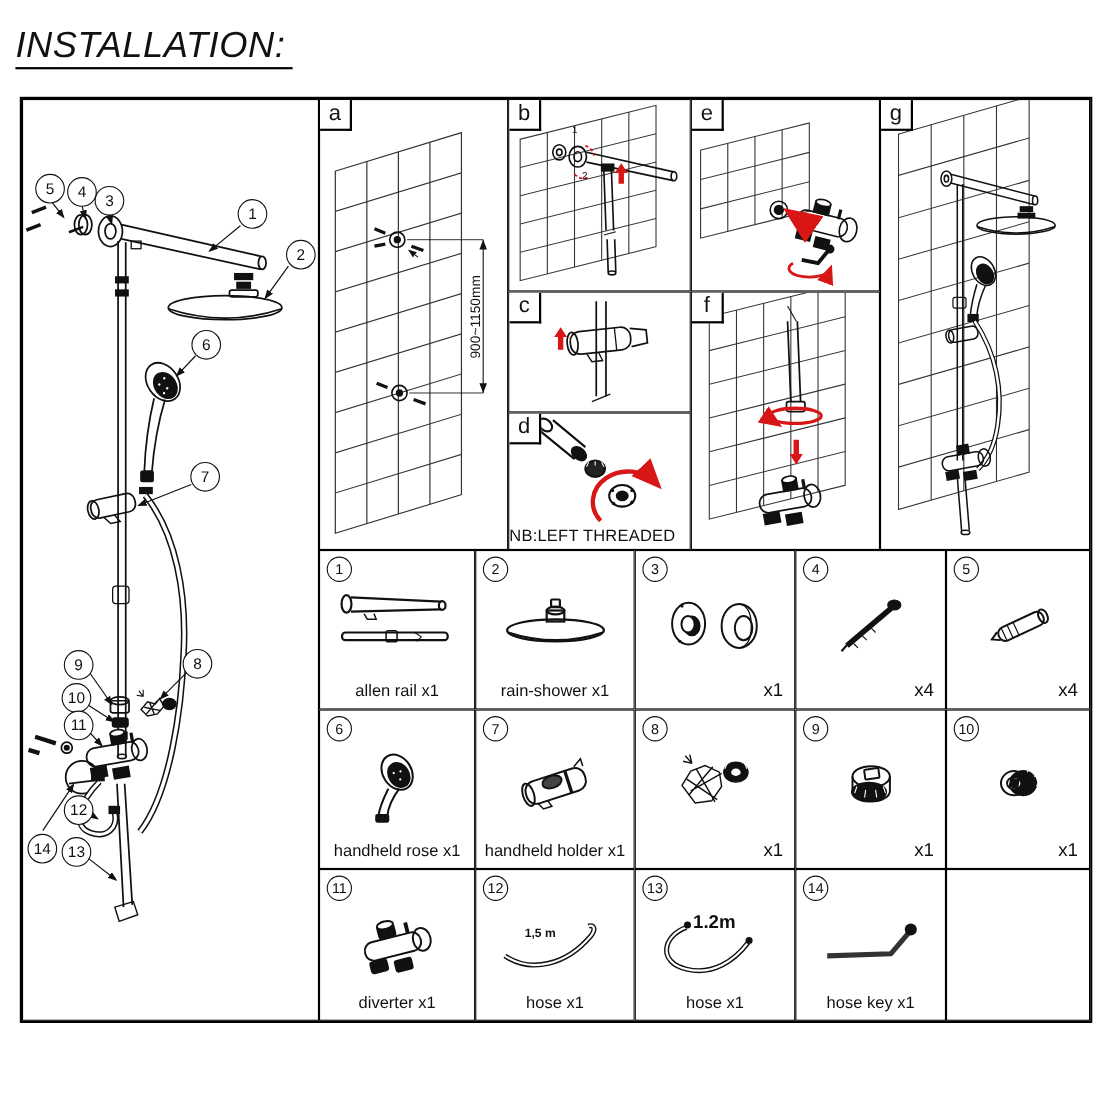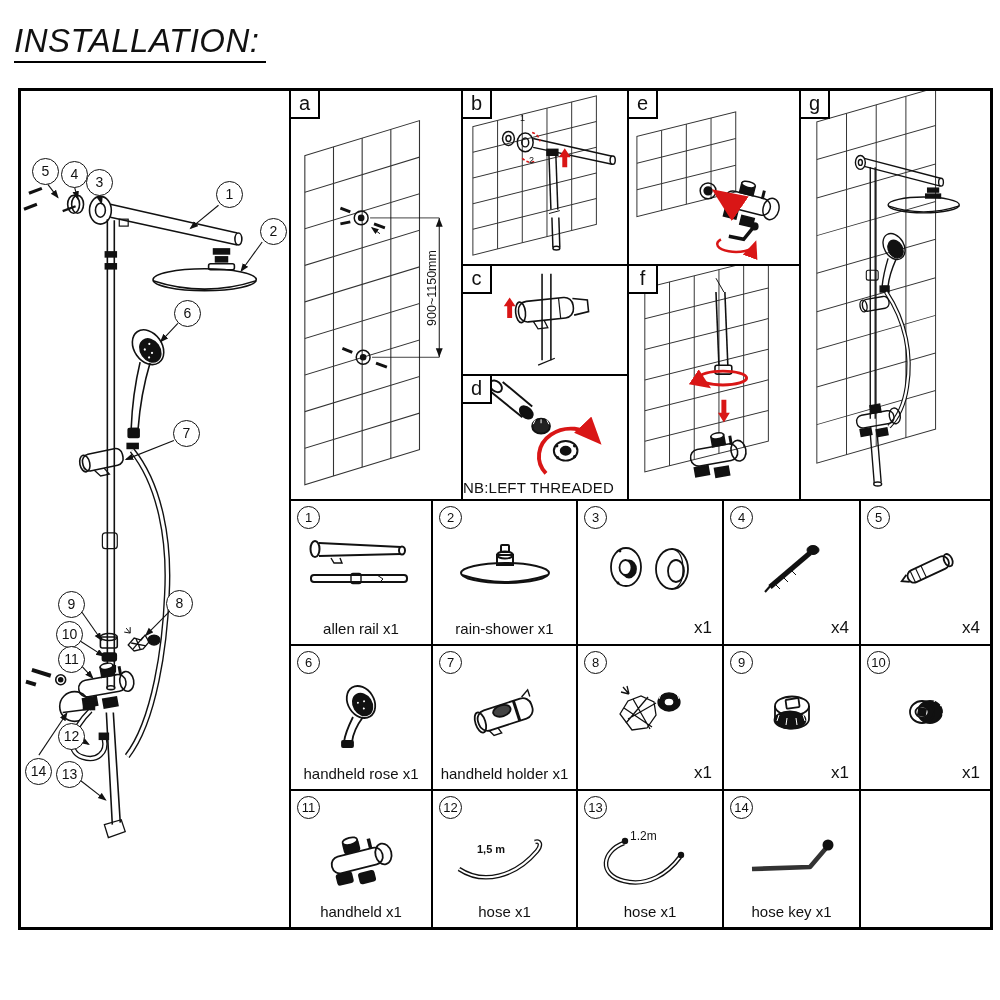--- a/index.html
+++ b/index.html
@@ -562,21 +562,21 @@
       <g transform="rotate(-14 60 42)" stroke="#111" fill="none" stroke-width="1.8">
         <rect x="30" y="34" width="52" height="17" rx="8"></rect>
         <ellipse cx="83" cy="42.5" rx="8" ry="10.5"></ellipse>
         <rect x="46" y="22" width="15" height="11" rx="2" fill="#111"></rect>
         <ellipse cx="53.5" cy="22" rx="7.5" ry="3.5" fill="#fff"></ellipse>
         <line x1="72" y1="24" x2="72" y2="34" stroke-width="3.5"></line>
         <rect x="32" y="52" width="15" height="10" rx="2" fill="#111"></rect>
         <rect x="54" y="56" width="15" height="10" rx="2" fill="#111"></rect>
       </g>
     </svg>
-    <div class="plabel">handheld x1</div>
+    <div class="plabel">diverter x1</div>
   </div>
 
   <div class="cell" style="left:412px;top:700px;width:145px;height:138px">
     <div class="pnum">12</div>
     <svg class="picon" width="120" height="80" viewBox="0 0 120 80">
       <g fill="none">
         <path d="M14 52 C 38 68 70 60 92 34 C 97 28 95 23 90 25" stroke="#111" stroke-width="4.6"></path>
         <path d="M14 52 C 38 68 70 60 92 34 C 97 28 95 23 90 25" stroke="#fff" stroke-width="2"></path>
       </g>
     </svg>
@@ -587,21 +587,21 @@
   <div class="cell" style="left:557px;top:700px;width:146px;height:138px">
     <div class="pnum">13</div>
     <svg class="picon" width="120" height="80" viewBox="0 0 120 80">
       <g fill="none">
         <path d="M34 26 C 12 34 8 58 34 64 C 58 70 78 56 90 40" stroke="#111" stroke-width="4.6"></path>
         <path d="M34 26 C 12 34 8 58 34 64 C 58 70 78 56 90 40" stroke="#fff" stroke-width="2"></path>
         <circle cx="35" cy="24" r="3.2" fill="#111"></circle>
         <circle cx="91" cy="38" r="3.2" fill="#111"></circle>
       </g>
     </svg>
-    <div class="plen" style="left:52px;top:38px;font-weight:normal;font-size:12px">1.2m</div>
+    <div class="plen" style="left:52px;top:38px;font-weight:bold;font-size:17px">1.2m</div>
     <div class="plabel">hose x1</div>
   </div>
 
   <div class="cell" style="left:703px;top:700px;width:137px;height:138px">
     <div class="pnum">14</div>
     <svg class="picon" width="120" height="80" viewBox="0 0 120 80">
       <g fill="none">
         <path d="M20 52 L78 50 L95 30" stroke="#333" stroke-width="4.6" stroke-linejoin="round"></path>
         <circle cx="96" cy="28" r="5.5" fill="#111" stroke="none"></circle>
       </g>

